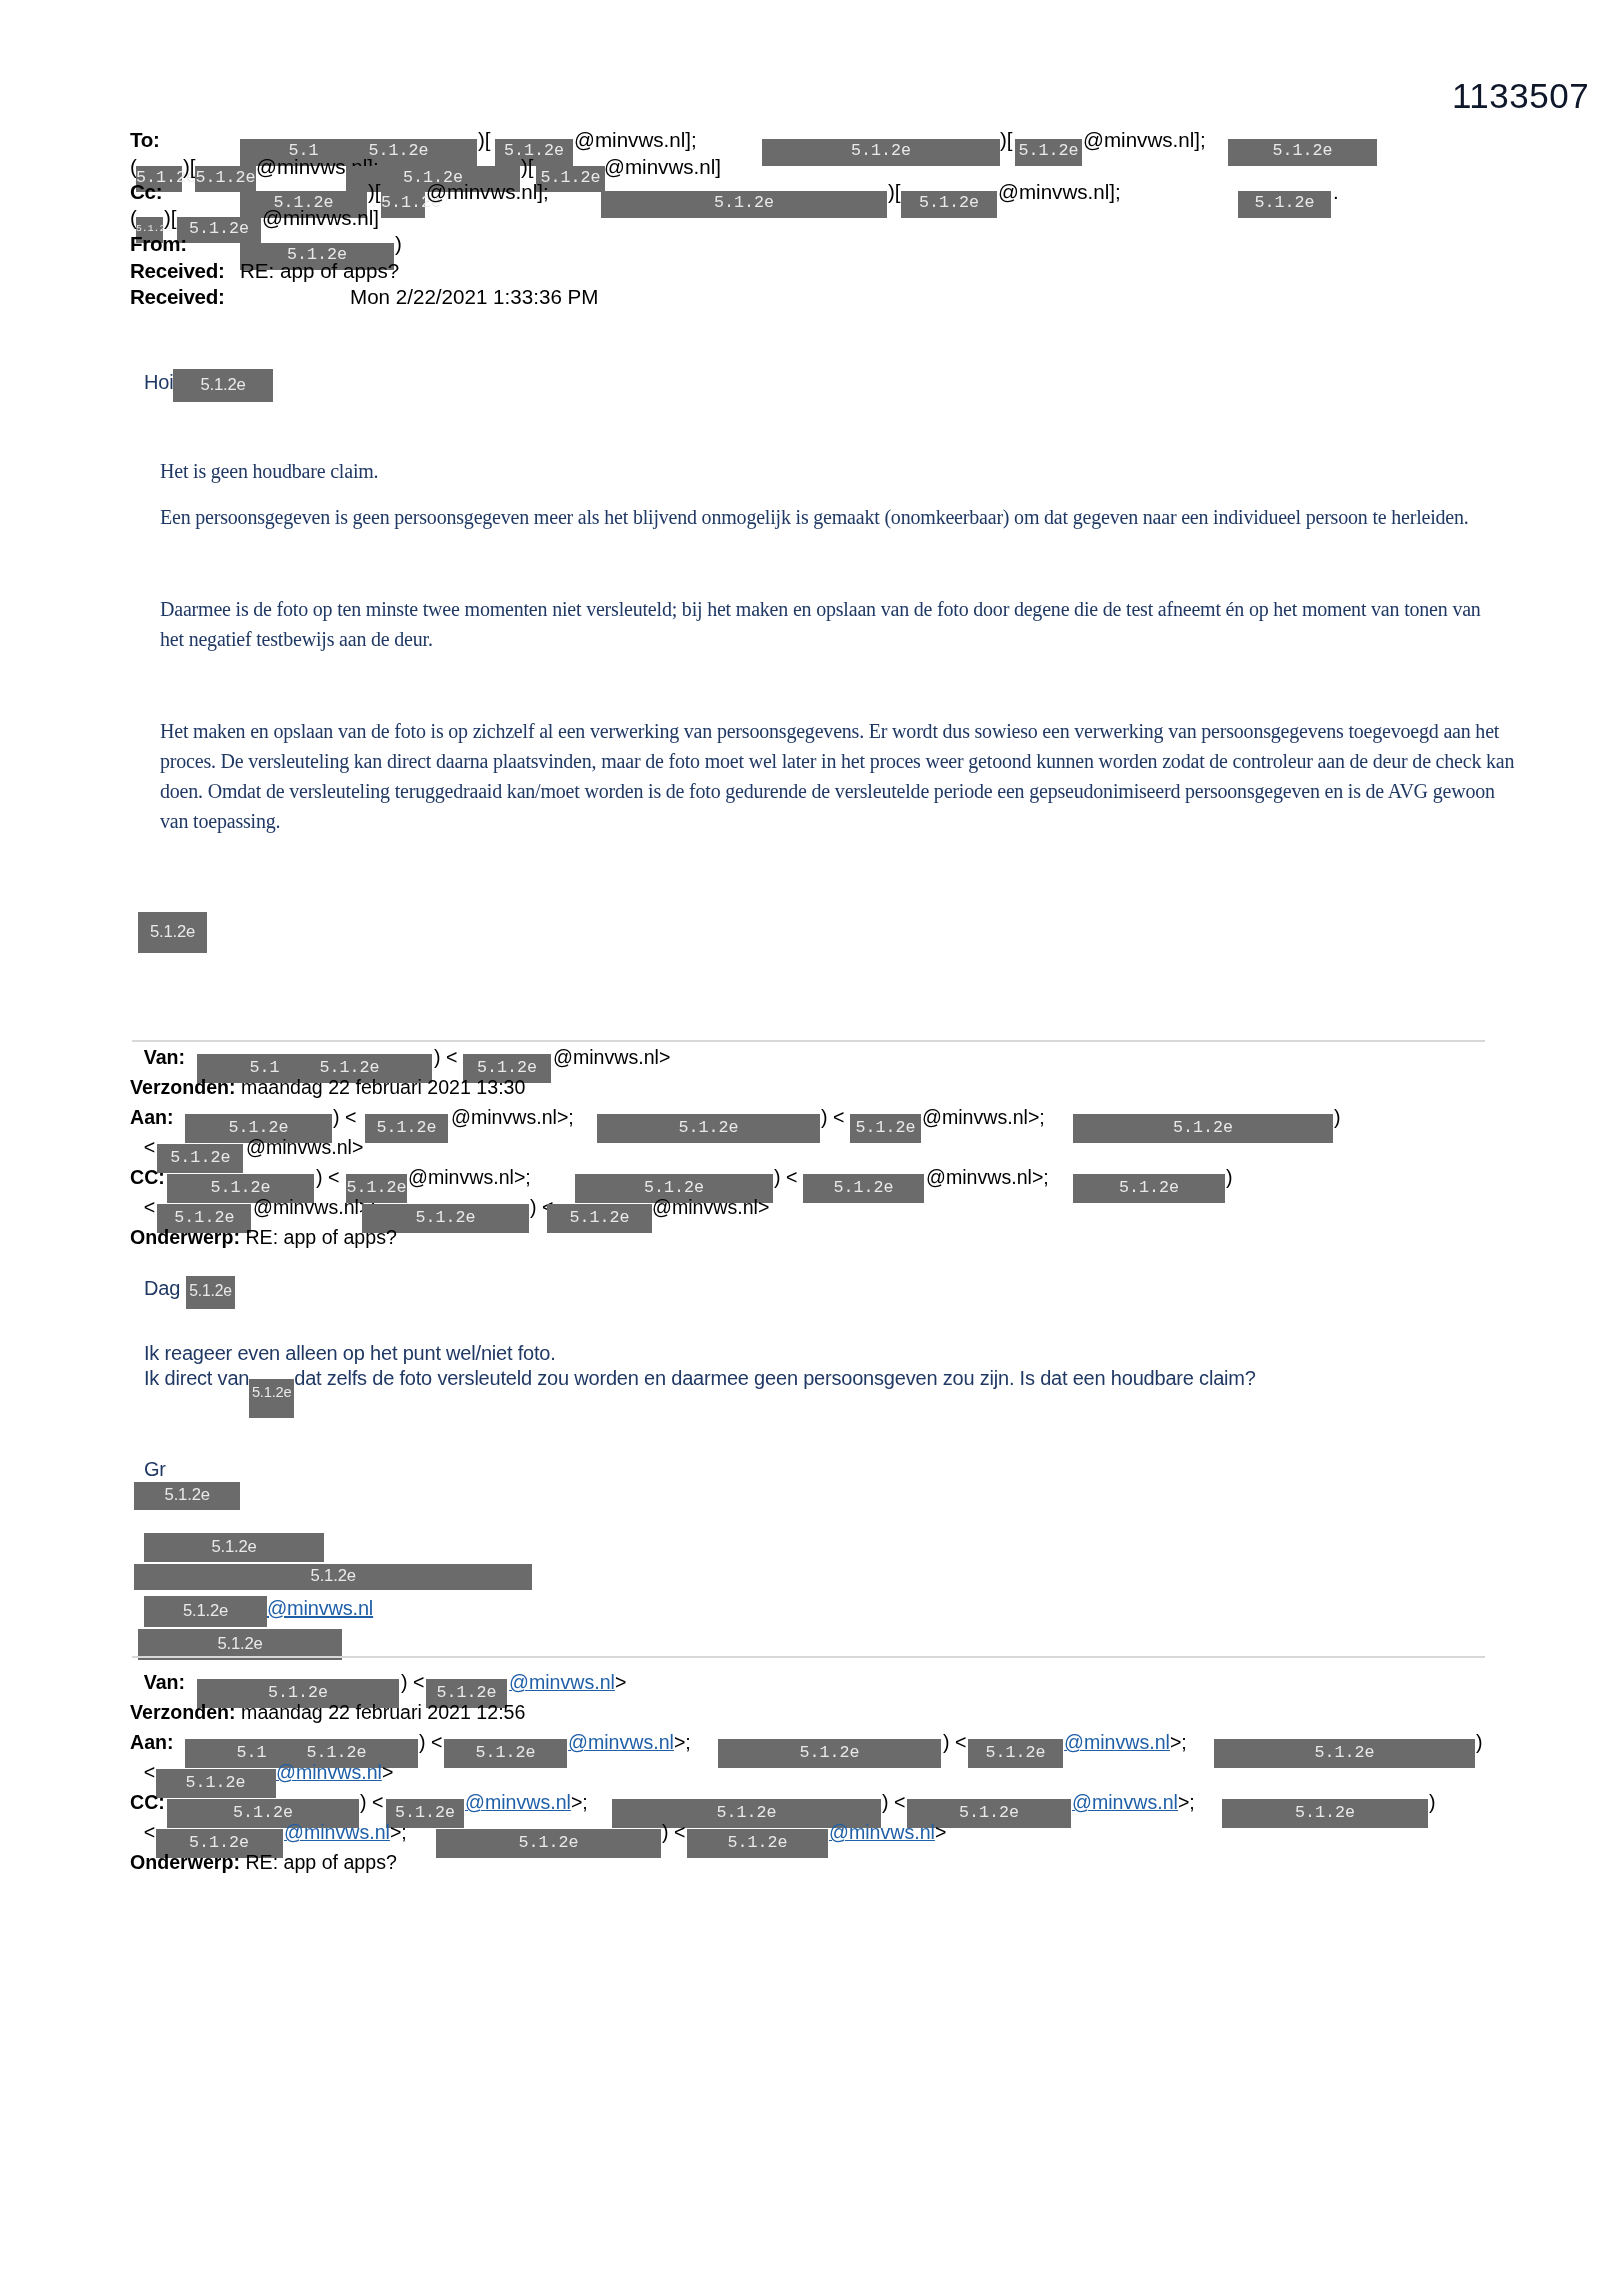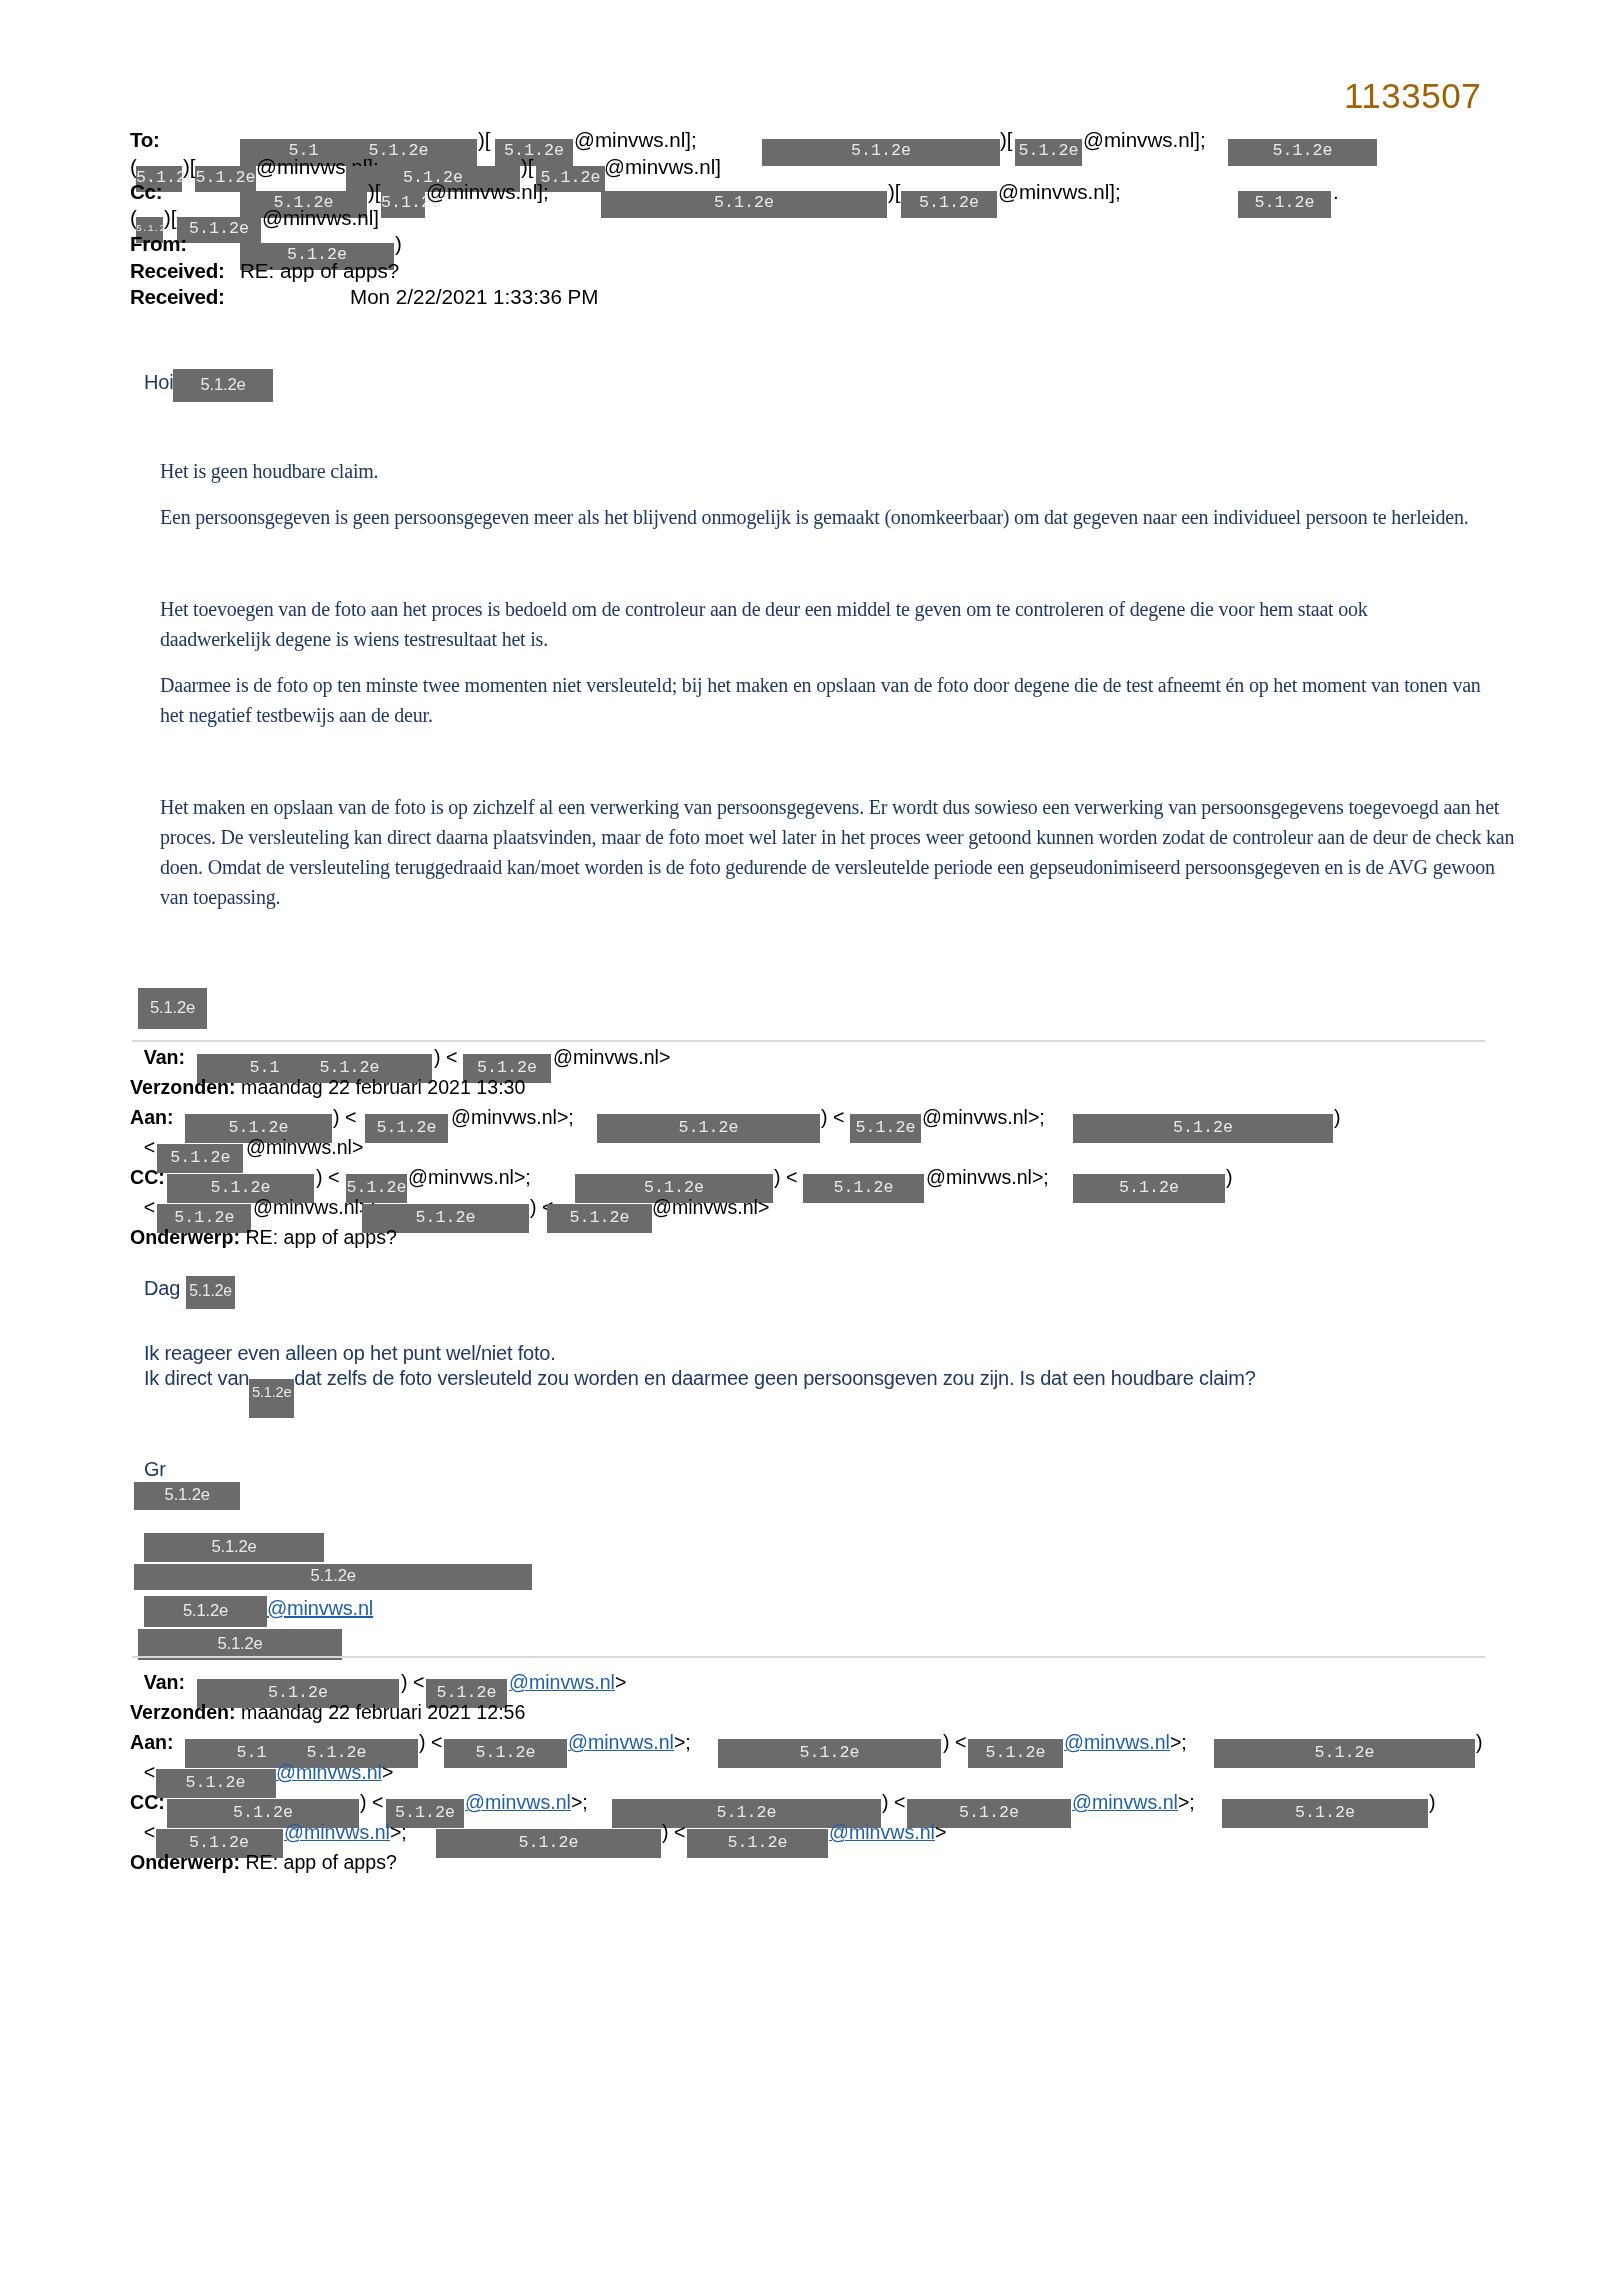--- a/index.html
+++ b/index.html
@@ -1,17 +1,17 @@
 <!DOCTYPE html>
 <html><head>
 <meta charset="utf-8">
 <style>
   html,body{margin:0;padding:0;background:#ffffff;}
   body{width:1621px;height:2292px;position:relative;overflow:hidden;font-family:"Liberation Sans",sans-serif;color:#000;}
-  .docnum{position:absolute;left:1344px;top:76px;font-size:35px;font-family:"Liberation Sans",sans-serif;color:#a16207;letter-spacing:0.5px;}
+  .docnum{position:absolute;left:1452px;top:76px;font-size:35px;font-family:"Liberation Sans",sans-serif;color:#0f172a;letter-spacing:0.5px;}
   .hdr{position:absolute;left:130px;top:127px;width:1274px;font-size:20.6px;line-height:26.5px;}
   .row{position:relative;height:26.5px;white-space:nowrap;}
   .lbl{position:absolute;left:0;font-weight:bold;letter-spacing:-0.3px;}
   .r{display:inline-block;background:#6b6b6b;color:#e9e9e9;font-size:16.7px;text-align:center;height:26.5px;line-height:24.5px;vertical-align:top;}
   .abs{position:absolute;top:12px;font-family:Liberation Mono, monospace;}
   .txt{position:absolute;top:0;}
   .body{position:absolute;left:144px;font-size:20px;line-height:30px;color:#1f3864;font-family:"Liberation Sans",sans-serif;letter-spacing:-0.2px;}
   .sep{position:absolute;left:132px;width:1353px;height:2px;background:#d8d8d8;}
   .fwd{position:absolute;left:130px;font-size:19.6px;line-height:30px;width:1372px;font-family:"Liberation Sans",sans-serif;}
   .fwd b{font-weight:bold;}
@@ -107,21 +107,20 @@
 
 <div class="body" style="top:367px;width:1353px;">
   <div style="height:43px;position:relative;">
     <span>Hoi</span>
     <span class="r" style="position:absolute;left:29px;top:2px;width:100px;height:33px;line-height:31px;">5.1.2e</span>
   </div>
   <div class="gap"></div>
   <p class="para">Het is geen houdbare claim.</p>
   <p class="para" style="width:1343px">Een persoonsgegeven is geen persoonsgegeven meer als het blijvend onmogelijk is gemaakt (onomkeerbaar) om dat gegeven naar een individueel persoon te herleiden.</p>
   <div class="gap"></div>
-  <p class="para" style="width:1323px">Het toevoegen van de foto aan het proces is bedoeld om de controleur aan de deur een middel te geven om te controleren of degene die voor hem staat ook daadwerkelijk degene is wiens testresultaat het is.</p>
   <p class="para" style="width:1343px">Daarmee is de foto op ten minste twee momenten niet versleuteld; bij het maken en opslaan van de foto door degene die de test afneemt én op het moment van tonen van het negatief testbewijs aan de deur.</p>
   <div class="gap"></div>
   <p class="para" style="width:1358px">Het maken en opslaan van de foto is op zichzelf al een verwerking van persoonsgegevens. Er wordt dus sowieso een verwerking van persoonsgegevens toegevoegd aan het proces. De versleuteling kan direct daarna plaatsvinden, maar de foto moet wel later in het proces weer getoond kunnen worden zodat de controleur aan de deur de check kan doen. Omdat de versleuteling teruggedraaid kan/moet worden is de foto gedurende de versleutelde periode een gepseudonimiseerd persoonsgegeven en is de AVG gewoon van toepassing.</p>
   <div class="gap"></div>
   <div class="gap"></div>
   <span class="r" style="width:69px;height:41px;line-height:39px;margin-left:-5.9px;">5.1.2e</span>
 </div>
 
 <div class="sep" style="top:1040px;"></div>
 

